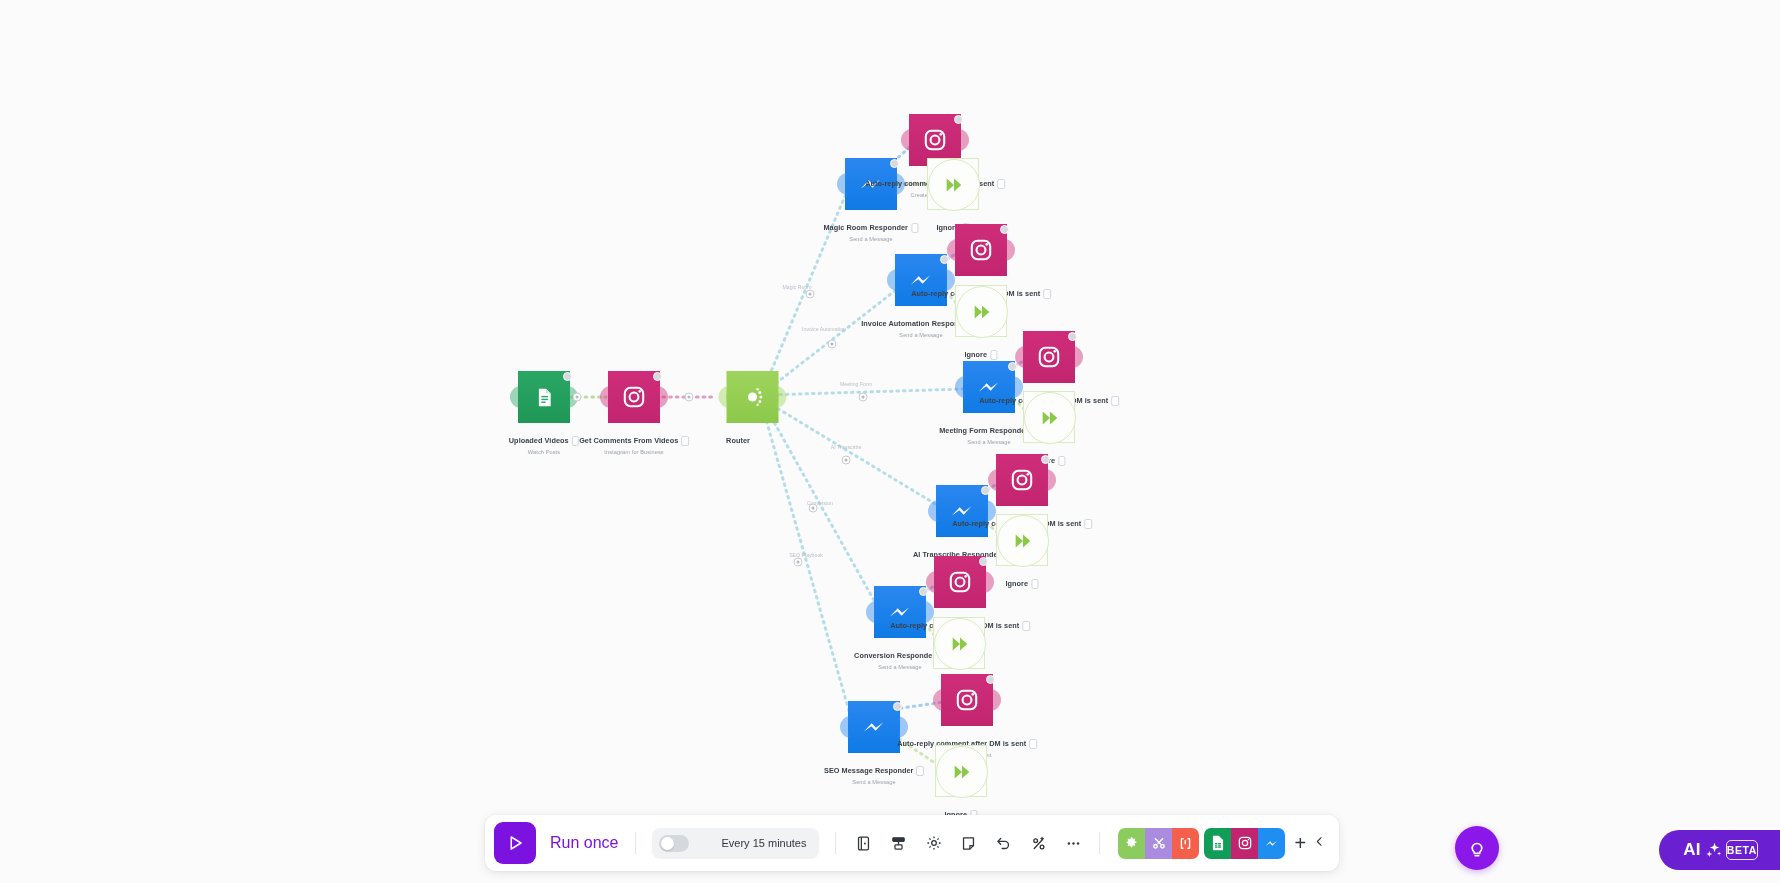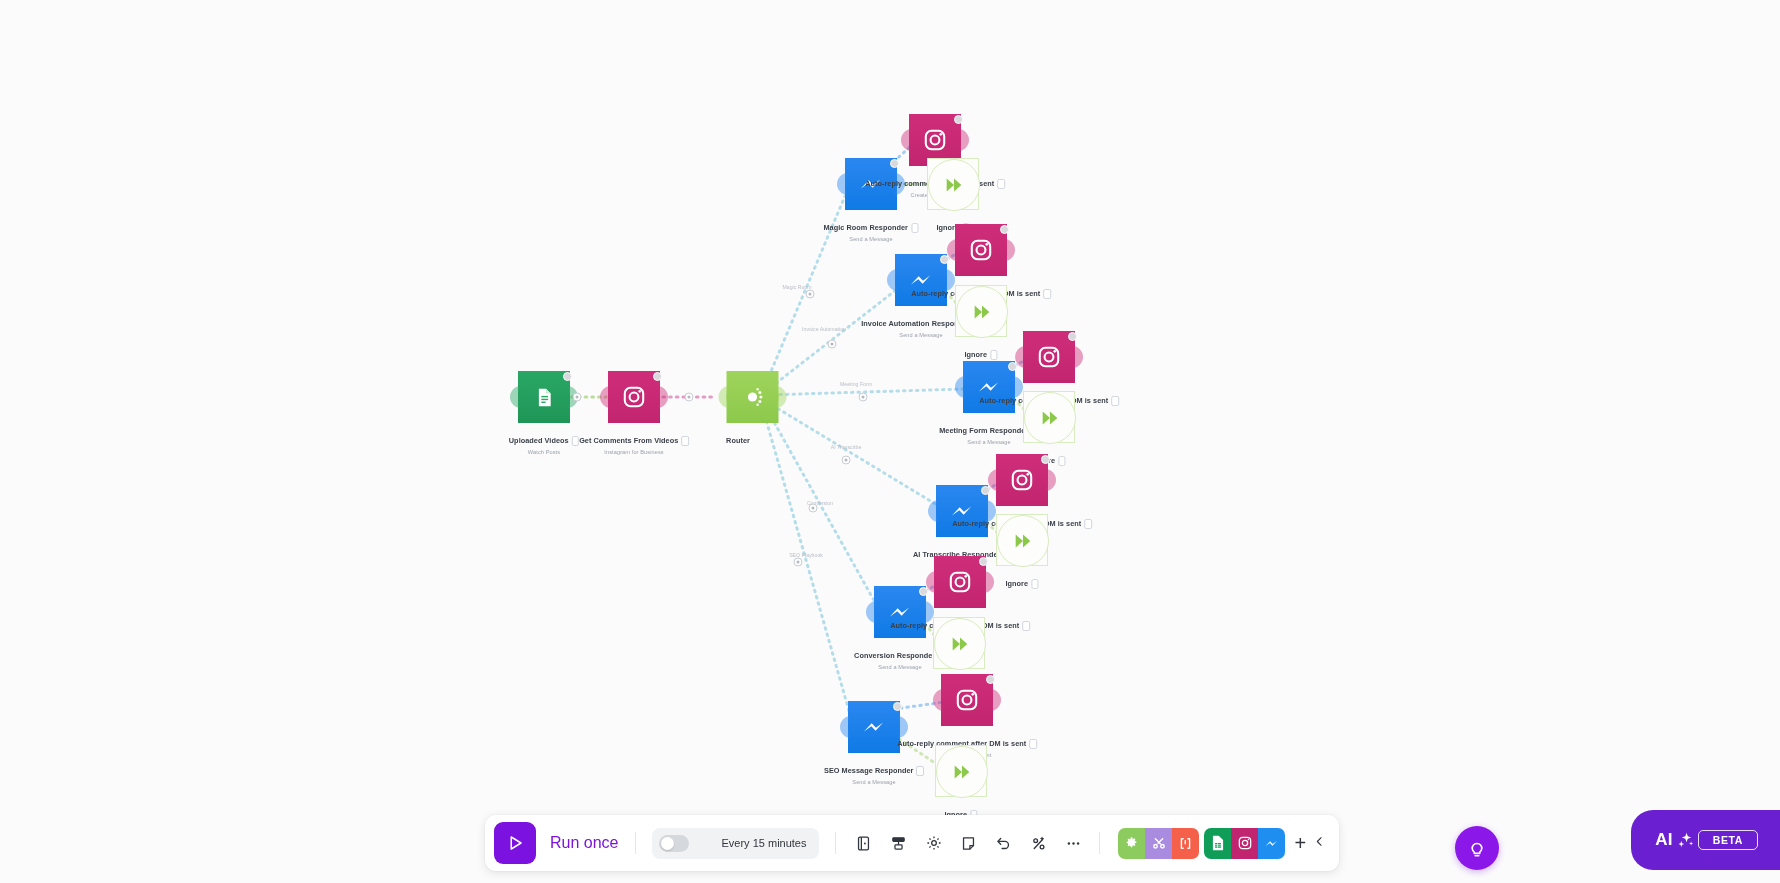--- a/index.html
+++ b/index.html
@@ -137,28 +137,28 @@
 
   
   .help-fab {
     position: absolute; right: 281px; bottom: 13px;
     width: 44px; height: 44px; border-radius: 50%; background: #8b17e8;
     display: flex; align-items: center; justify-content: center; cursor: pointer;
     box-shadow: 0 2px 7px rgba(124,18,224,.32); z-index: 20;
   }
   .ai-btn {
     position: absolute; right: 0px; bottom: 13px;
-    height: 60px; border-radius: 22px 0 0 22px; background: #6a1fd0;
+    height: 40px; border-radius: 22px 0 0 22px; background: #6a1fd0;
     display: flex; align-items: center; gap: 2px; padding: 0 22px 0 24px;
     cursor: pointer; z-index: 20;
   }
   .ai-btn .ai-text { color: #fff; font-size: 17px; font-weight: 700; letter-spacing: .3px; }
   .beta {
     border: 1.4px solid rgba(255,255,255,.85); border-radius: 5px;
-    color: #fff; font-size: 10.5px; font-weight: 700; padding: 3px 14px; letter-spacing: .6px;
+    color: #fff; font-size: 10.5px; font-weight: 700; padding: 3px 0; letter-spacing: .6px;
   }
 </style>
 </head>
 <body>
 
 <div id="app">
 
 
   <div id="canvas">
 

